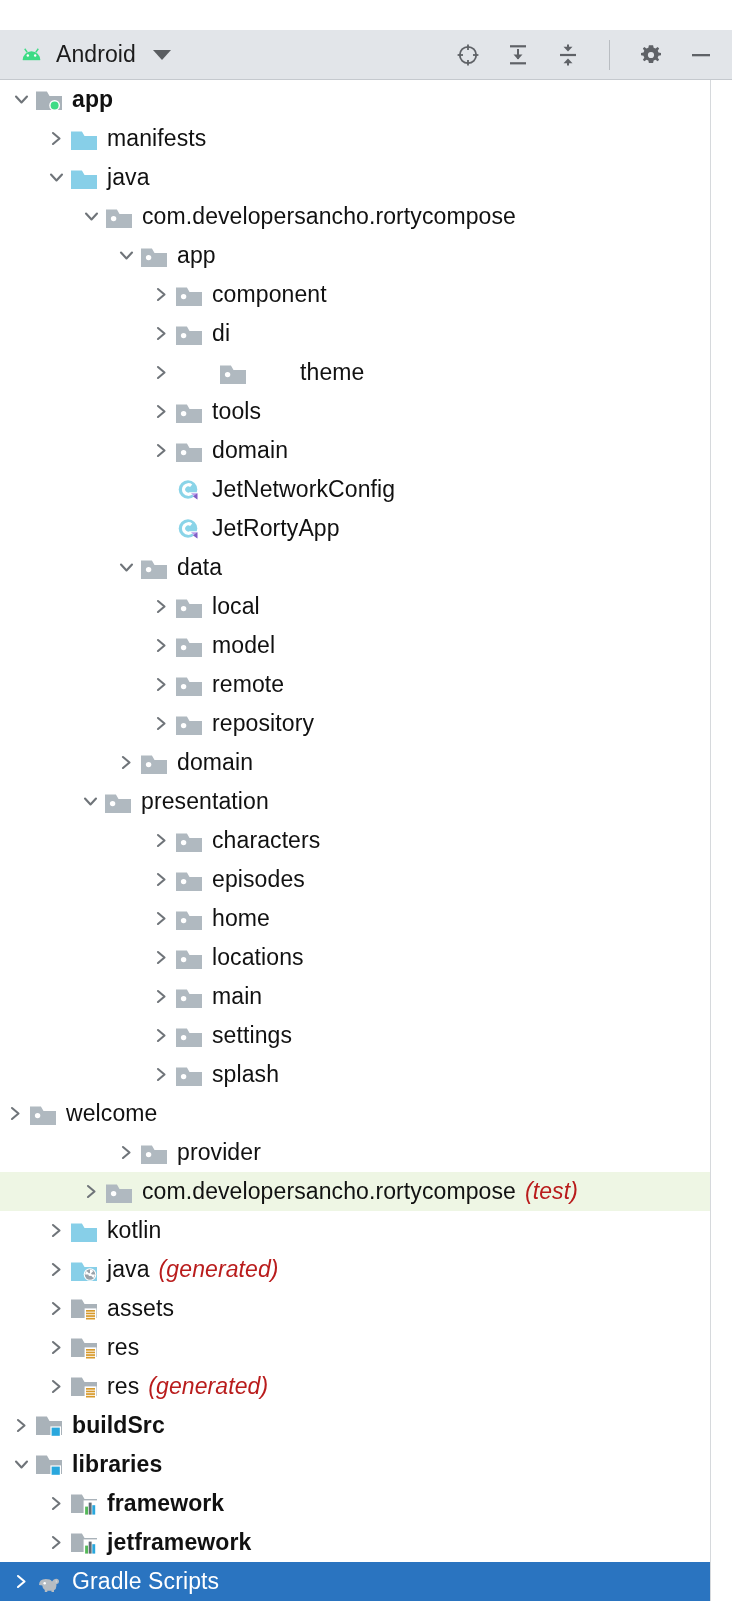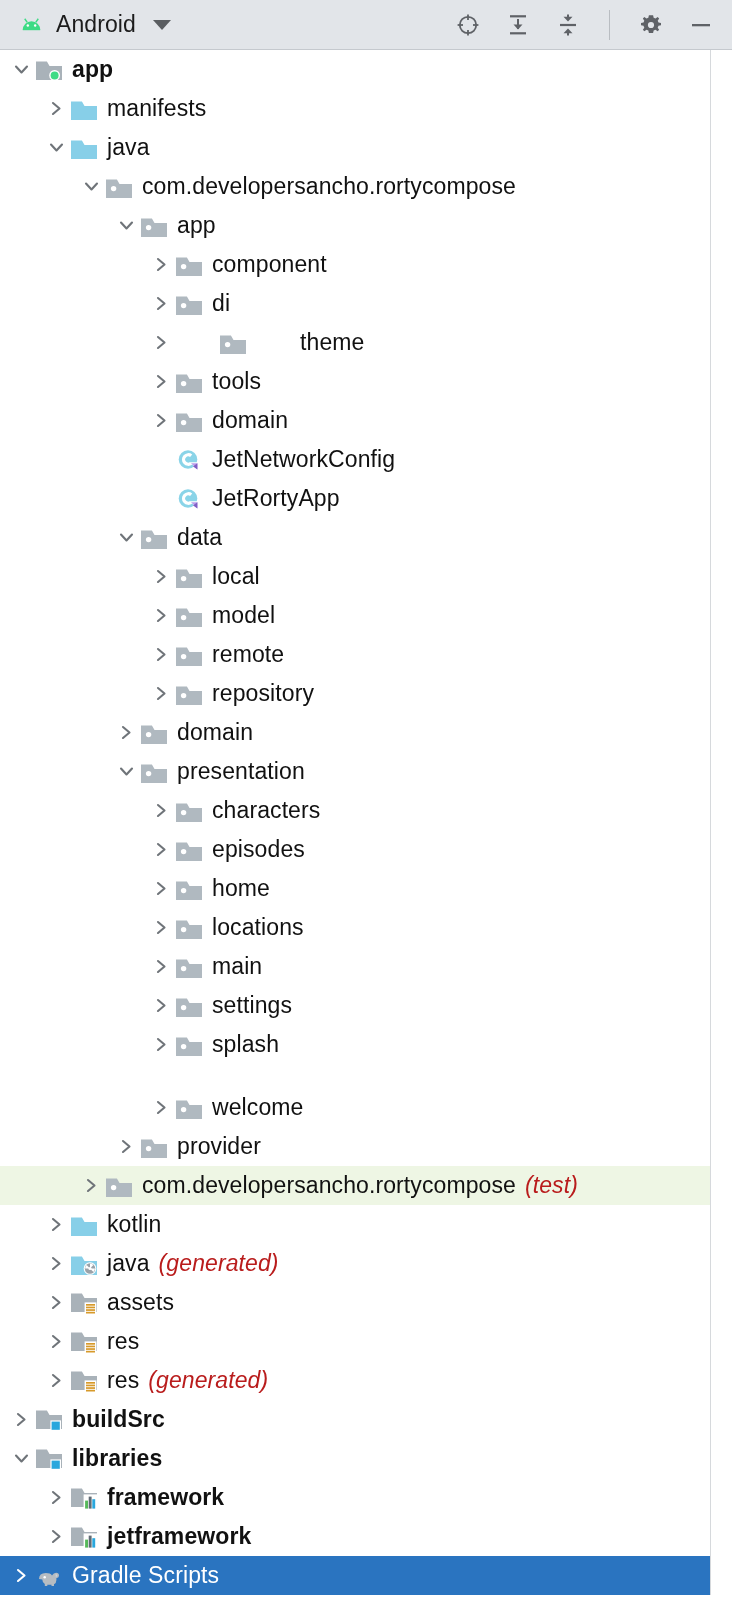--- a/index.html
+++ b/index.html
@@ -23,20 +23,21 @@
   
   .toolbar {
     position: relative;
     height: 50px;
     background: #e2e5e9;
     border-bottom: 1px solid #c5c9ce;
     box-sizing: border-box;
     display: flex;
     align-items: center;
     padding: 0 18px 0 18px;
+    margin-top: 30px;
   }
   .tb-left {
     display: flex;
     align-items: center;
     gap: 11px;
   }
   .android-logo { width: 27px; height: 18px; display: block; }
   .tb-title {
     font-size: 23px;
     color: #1c1c1c;
@@ -443,21 +444,21 @@
           </svg>
         </div>
         <div class="icon-wrap">
           <svg width="26" height="22" viewBox="0 0 26 22">
             <path d="M0 3.52 h10.92 l2.6 4.4 h12.48 v14.08 h-26 z" fill="#b0b9c0"></path>
             <circle cx="7.6" cy="12.6" r="2.7" fill="#ffffff"></circle>
           </svg>
         </div>
         <span class="label">domain</span>
       </div>
-      <div class="row" style="padding-left: 111px; align-items: center;">
+      <div class="row" style="padding-left: 75px; align-items: center;">
         <div class="twisty">
           <svg width="19" height="17" viewBox="0 0 19 17">
             <polyline points="4,5.5 9.5,11.5 15,5.5" fill="none" stroke="#6f7479" stroke-width="2.1" stroke-linecap="round" stroke-linejoin="round"></polyline>
           </svg>
         </div>
         <div class="icon-wrap">
           <svg width="26" height="22" viewBox="0 0 26 22">
             <path d="M0 3.52 h10.92 l2.6 4.4 h12.48 v14.08 h-26 z" fill="#b0b9c0"></path>
             <circle cx="7.6" cy="12.6" r="2.7" fill="#ffffff"></circle>
           </svg>
@@ -555,21 +556,21 @@
           </svg>
         </div>
         <div class="icon-wrap">
           <svg width="26" height="22" viewBox="0 0 26 22">
             <path d="M0 3.52 h10.92 l2.6 4.4 h12.48 v14.08 h-26 z" fill="#b0b9c0"></path>
             <circle cx="7.6" cy="12.6" r="2.7" fill="#ffffff"></circle>
           </svg>
         </div>
         <span class="label">splash</span>
       </div>
-      <div class="row" style="padding-left: 146px; margin-top: 24px;">
+      <div class="row" style="">
         <div class="twisty">
           <svg width="17" height="19" viewBox="0 0 17 19">
             <polyline points="5,4 11.5,9.5 5,15" fill="none" stroke="#6f7479" stroke-width="2.1" stroke-linecap="round" stroke-linejoin="round"></polyline>
           </svg>
         </div>
         <div class="icon-wrap">
           <svg width="26" height="22" viewBox="0 0 26 22">
             <path d="M0 3.52 h10.92 l2.6 4.4 h12.48 v14.08 h-26 z" fill="#b0b9c0"></path>
             <circle cx="7.6" cy="12.6" r="2.7" fill="#ffffff"></circle>
           </svg>

